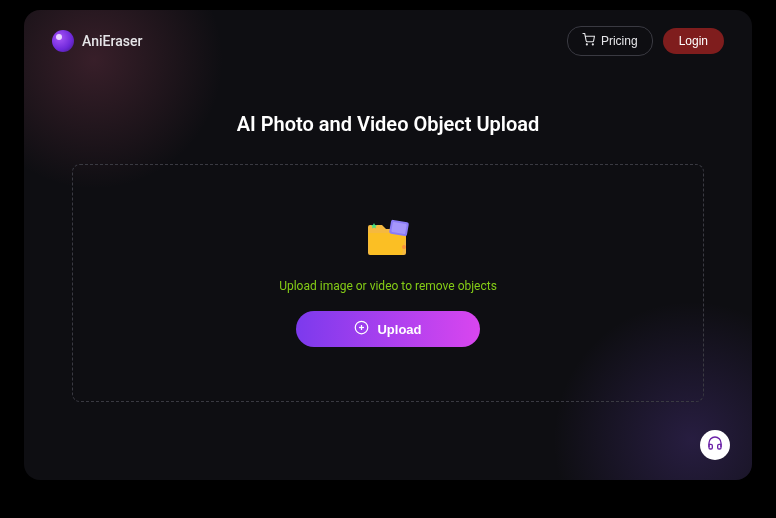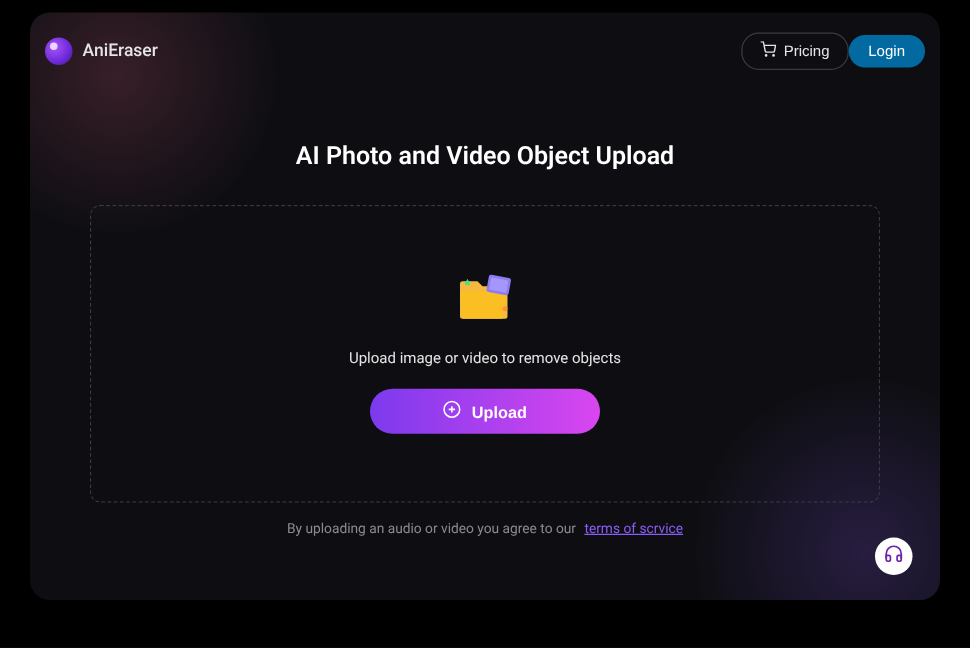--- a/index.html
+++ b/index.html
@@ -38,21 +38,21 @@
       right: -80px;
       width: 280px;
       height: 280px;
       background: radial-gradient(circle, rgba(140, 90, 250, 0.2) 0%, transparent 70%);
       pointer-events: none;
     }
     .header {
       display: flex;
       align-items: center;
       justify-content: space-between;
-      padding: 16px 12px;
+      padding: 16px 28px;
       position: relative;
       z-index: 2;
     }
     .brand {
       display: flex;
       align-items: center;
       gap: 8px;
     }
     .brand-icon {
       width: 22px;
@@ -72,35 +72,36 @@
       background: #e9d5ff;
     }
     .brand-name {
       color: #e5e5e8;
       font-size: 14px;
       font-weight: 500;
     }
     .header-actions {
       display: flex;
       align-items: center;
+      gap: 10px;
     }
     .pricing-btn {
       display: flex;
       align-items: center;
       gap: 6px;
       border: 1px solid #3a3a42;
       background: transparent;
       color: #e5e5e8;
       font-size: 12px;
       padding: 6px 14px;
       border-radius: 14px;
       cursor: pointer;
     }
     .login-btn {
-      background: #0369a1;
+      background: #7f1d1d;
       color: #fff;
       font-size: 12px;
       font-weight: 500;
       padding: 6px 16px;
       border: none;
       border-radius: 14px;
       cursor: pointer;
     }
     .main {
       padding: 40px 48px 0;
@@ -121,21 +122,21 @@
       display: flex;
       flex-direction: column;
       align-items: center;
     }
     .folder-illustration {
       width: 56px;
       height: 48px;
       margin-bottom: 18px;
     }
     .upload-hint {
-      color: #e5e5e5;
+      color: #84cc16;
       font-size: 12px;
       margin-bottom: 18px;
     }
     .upload-btn {
       display: inline-flex;
       align-items: center;
       gap: 8px;
       background: linear-gradient(90deg, #7c3aed 0%, #d946ef 100%);
       color: #fff;
       font-size: 13px;
@@ -218,24 +219,20 @@
           <svg width="15" height="15" viewBox="0 0 24 24" fill="none" stroke="#fff" stroke-width="2">
             <circle cx="12" cy="12" r="10"></circle>
             <line x1="12" y1="8" x2="12" y2="16"></line>
             <line x1="8" y1="12" x2="16" y2="12"></line>
           </svg>
         </span>
         <span>Upload</span>
       </button>
     </div>
 
-    <div class="terms-line">
-      <span>By uploading an audio or video you agree to our</span>
-      <a class="terms-link">terms of scrvice</a>
-    </div>
   </div>
 
   <div class="help-fab">
     <span>
       <svg width="16" height="16" viewBox="0 0 24 24" fill="none" stroke="#6b21a8" stroke-width="2">
         <path d="M3 18v-6a9 9 0 0 1 18 0v6"></path>
         <path d="M21 19a2 2 0 0 1-2 2h-1a2 2 0 0 1-2-2v-3a2 2 0 0 1 2-2h3zM3 19a2 2 0 0 0 2 2h1a2 2 0 0 0 2-2v-3a2 2 0 0 0-2-2H3z"></path>
       </svg>
     </span>
   </div>

